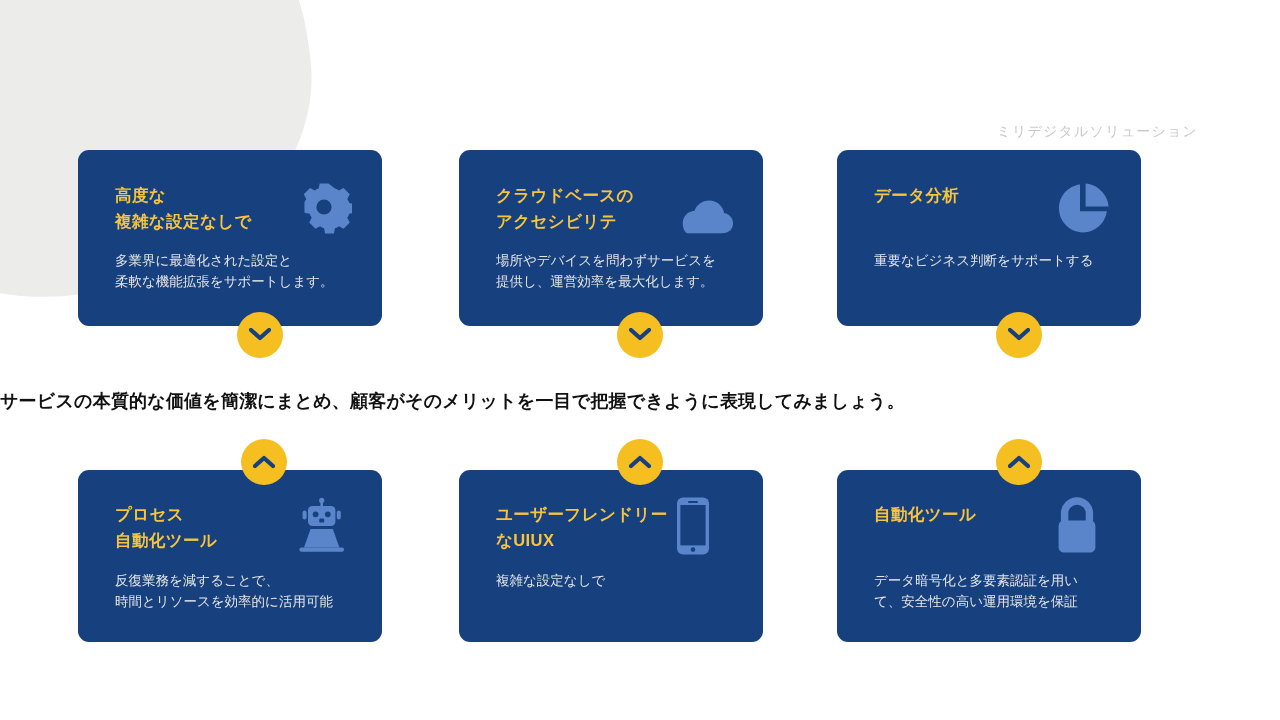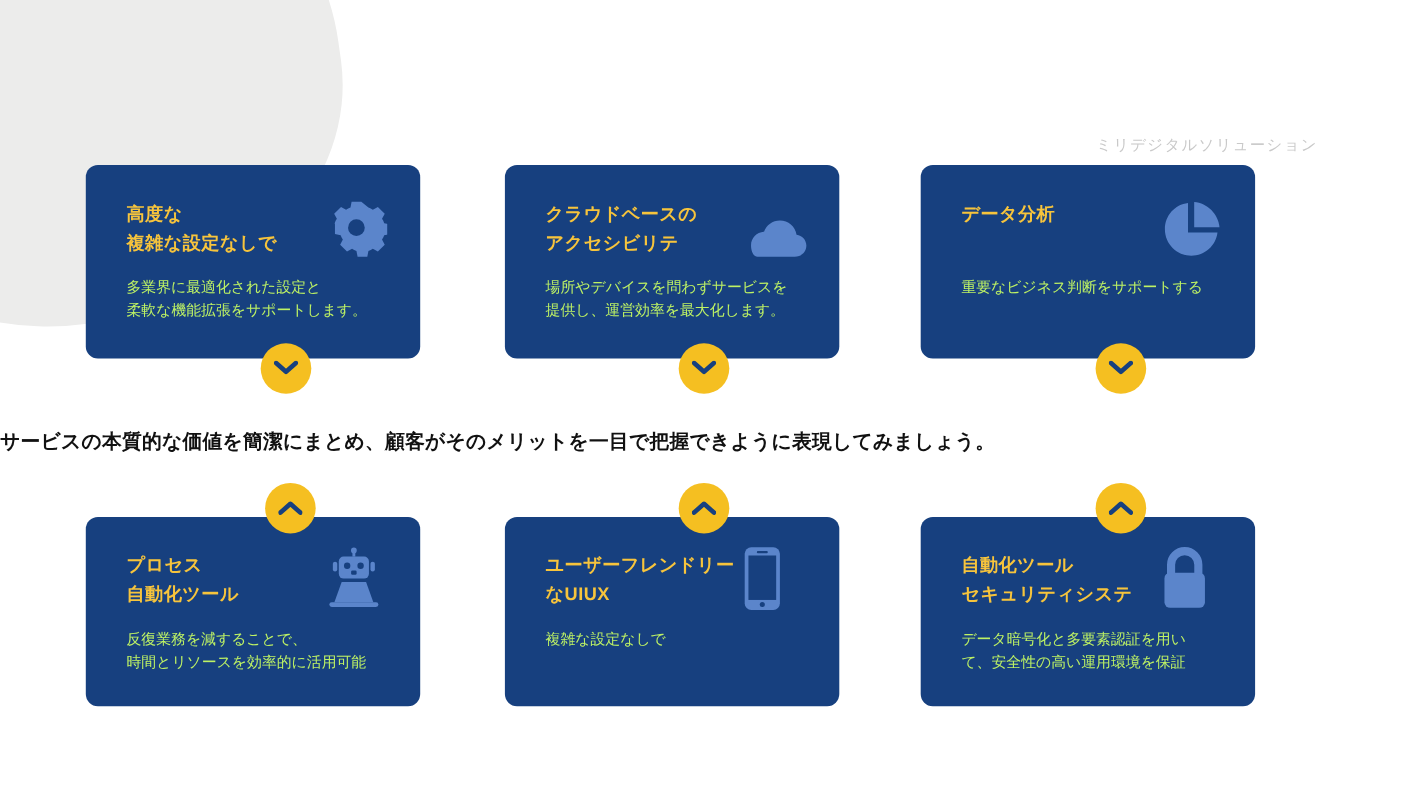--- a/index.html
+++ b/index.html
@@ -53,21 +53,21 @@
   .card-title {
     position:absolute; left:37px; top:33px;
     font-size:16.5px; font-weight:bold; color:#f7c43c;
     line-height:1.55; letter-spacing:0.4px;
   }
   .card.bottom .card-title { top:32px; }
   .card-title span { display:block; white-space:nowrap; }
 
   .card-body {
     position:absolute; left:37px; top:100px;
-    font-size:13.5px; color:#bef264;
+    font-size:13.5px; color:#e5e5e5;
     line-height:1.58; font-weight:normal;
   }
   .card.bottom .card-body { top:100px; }
   .card-body span { display:block; white-space:nowrap; }
 
   .card-icon {
     position:absolute; right:28px; top:28px;
     width:60px; height:60px;
     display:flex; align-items:center; justify-content:center;
   }
@@ -224,21 +224,20 @@
         <rect x="5.4" y="9" width="25.2" height="40.4" fill="#17407f"></rect>
         <rect x="13" y="5" width="10" height="1.9" rx="0.95" fill="#17407f"></rect>
         <circle cx="18" cy="53.6" r="2.3" fill="#17407f"></circle>
       </svg>
     </div>
   </div>
 
   <div class="card bottom" style="left:837px; top:470px;">
     <div class="card-title">
       <span>自動化ツール</span>
-      <span>セキュリティシステ</span>
     </div>
     <div class="card-body">
       <span>データ暗号化と多要素認証を用い</span>
       <span>て、安全性の高い運用環境を保証</span>
     </div>
     <div class="card-icon" style="right:34px;">
       <svg width="50" height="60" viewBox="0 0 50 60">
         <path d="M12.6 26 v-8.6 a12.4 12.4 0 0 1 24.8 0 V26" fill="none" stroke="#5b85cb" stroke-width="7.4"></path>
         <rect x="6.6" y="24.6" width="36.8" height="32" rx="5.2" fill="#5b85cb"></rect>
       </svg>

